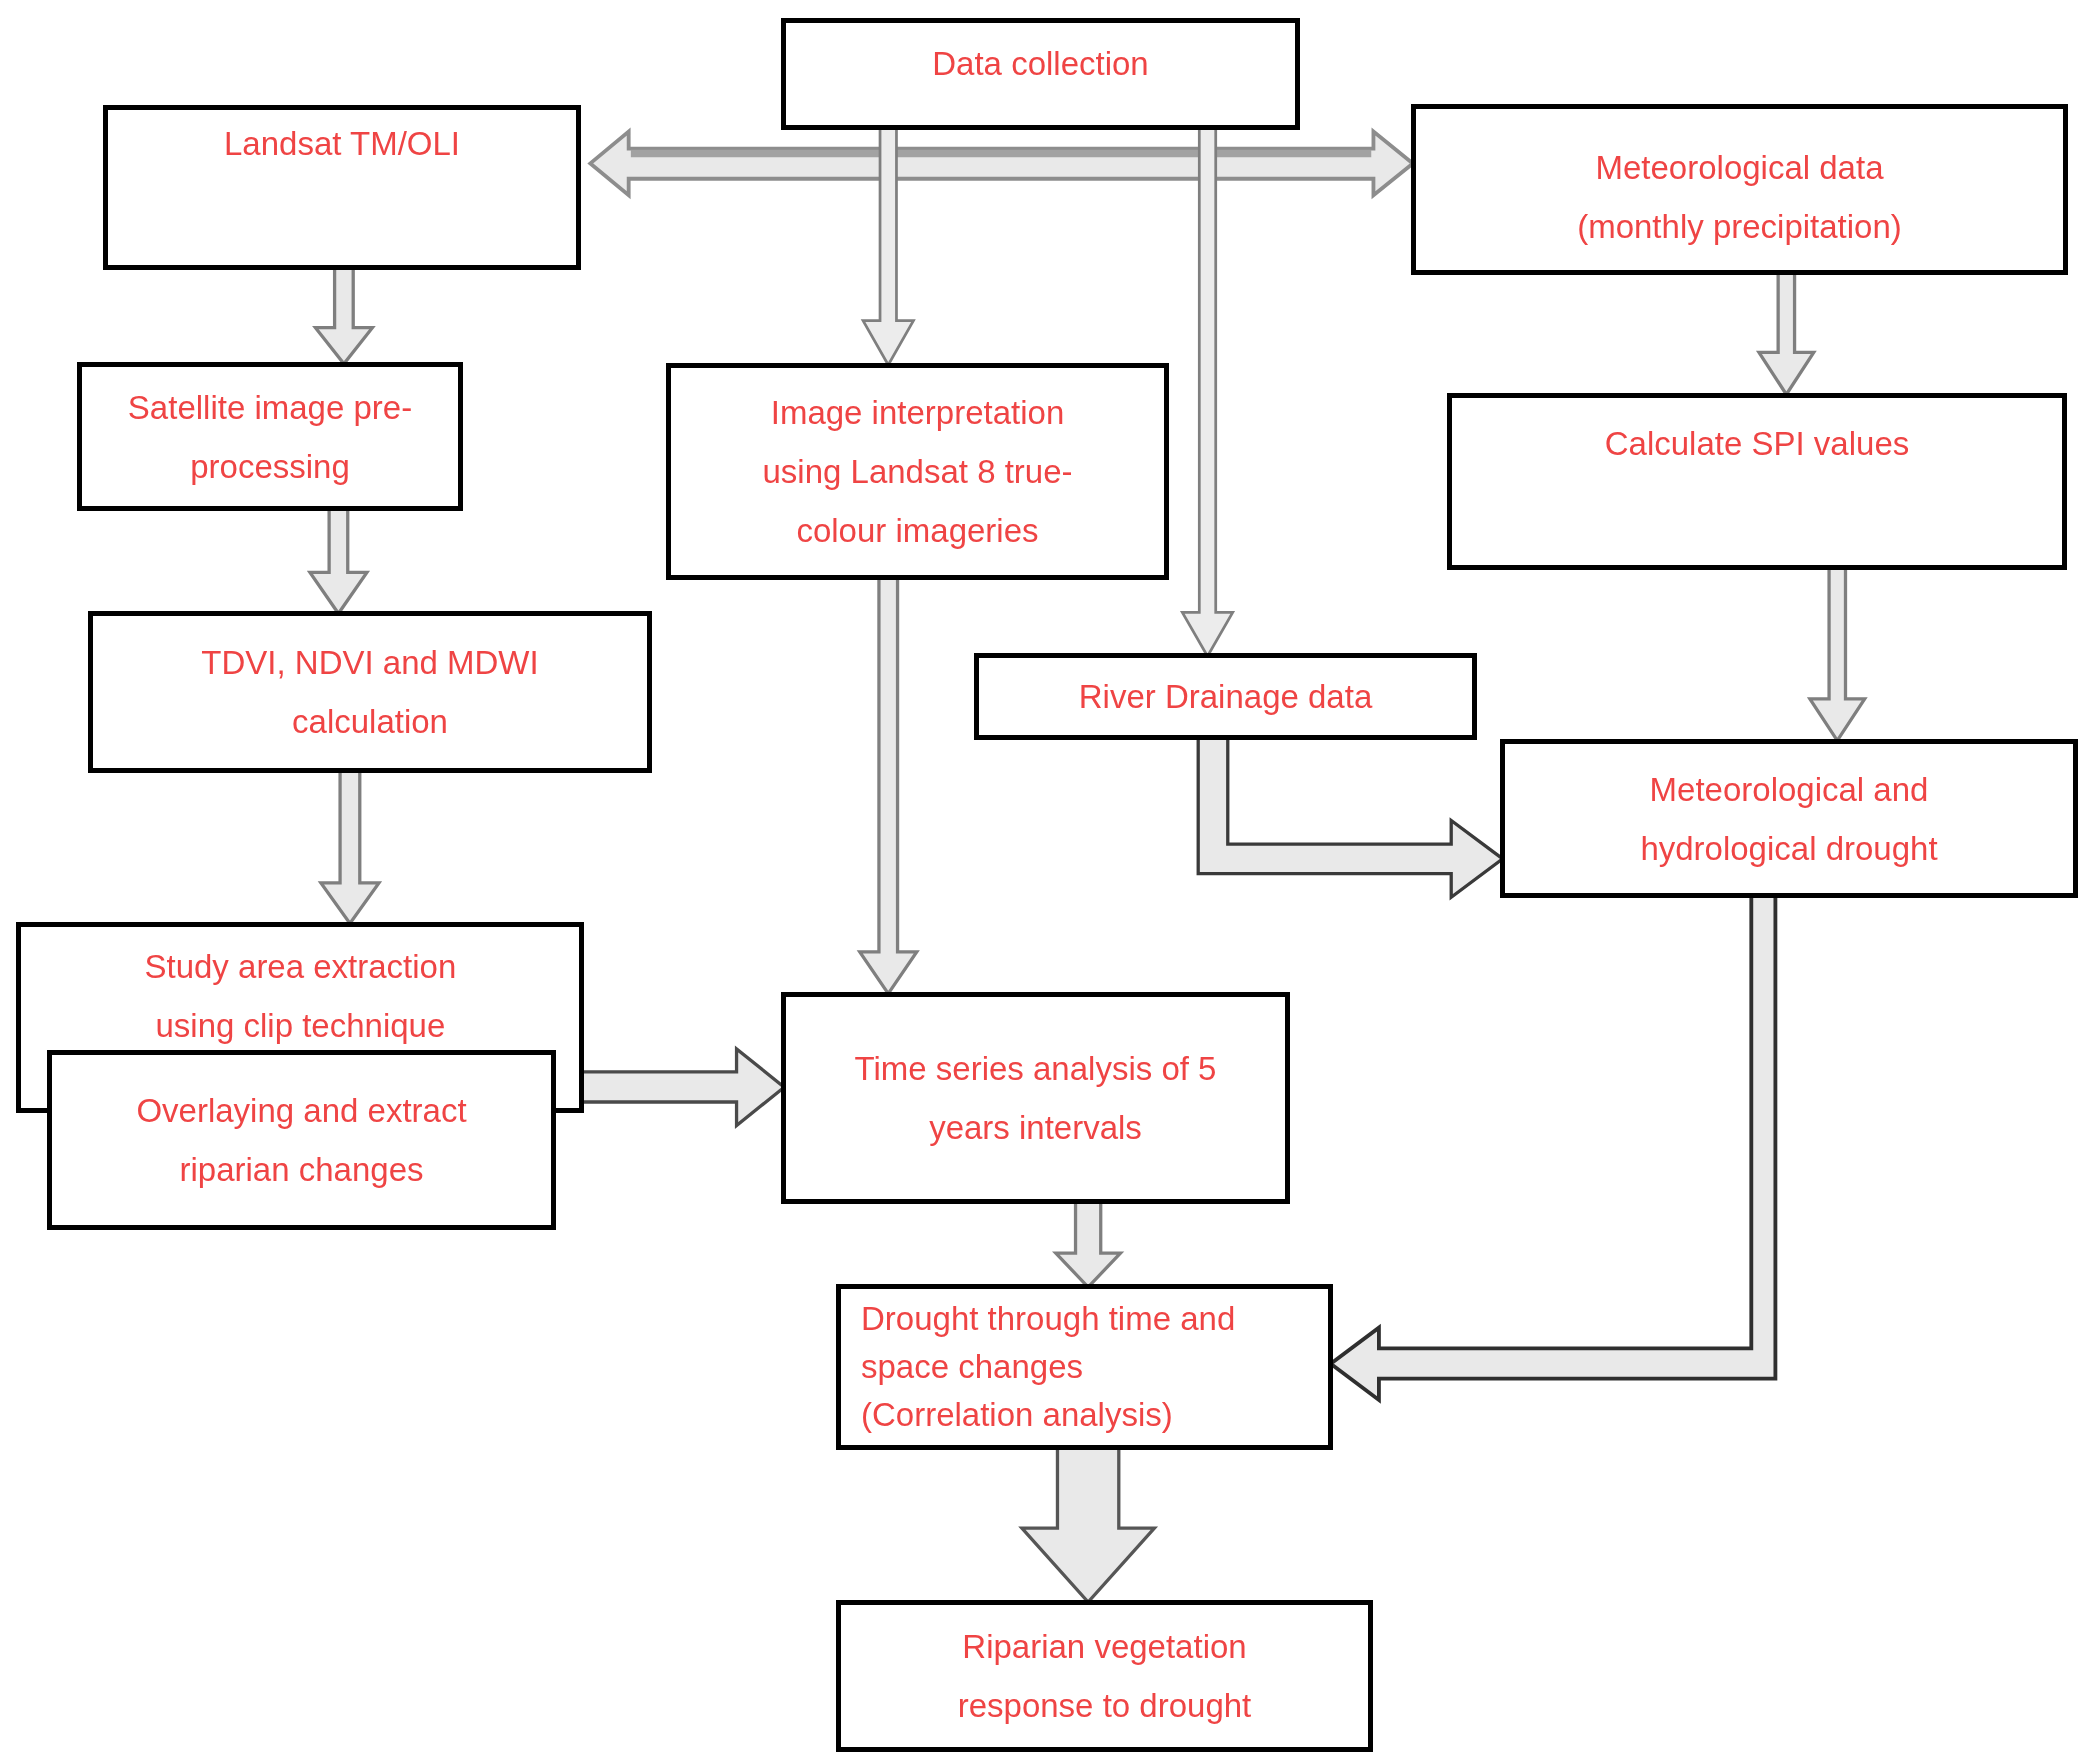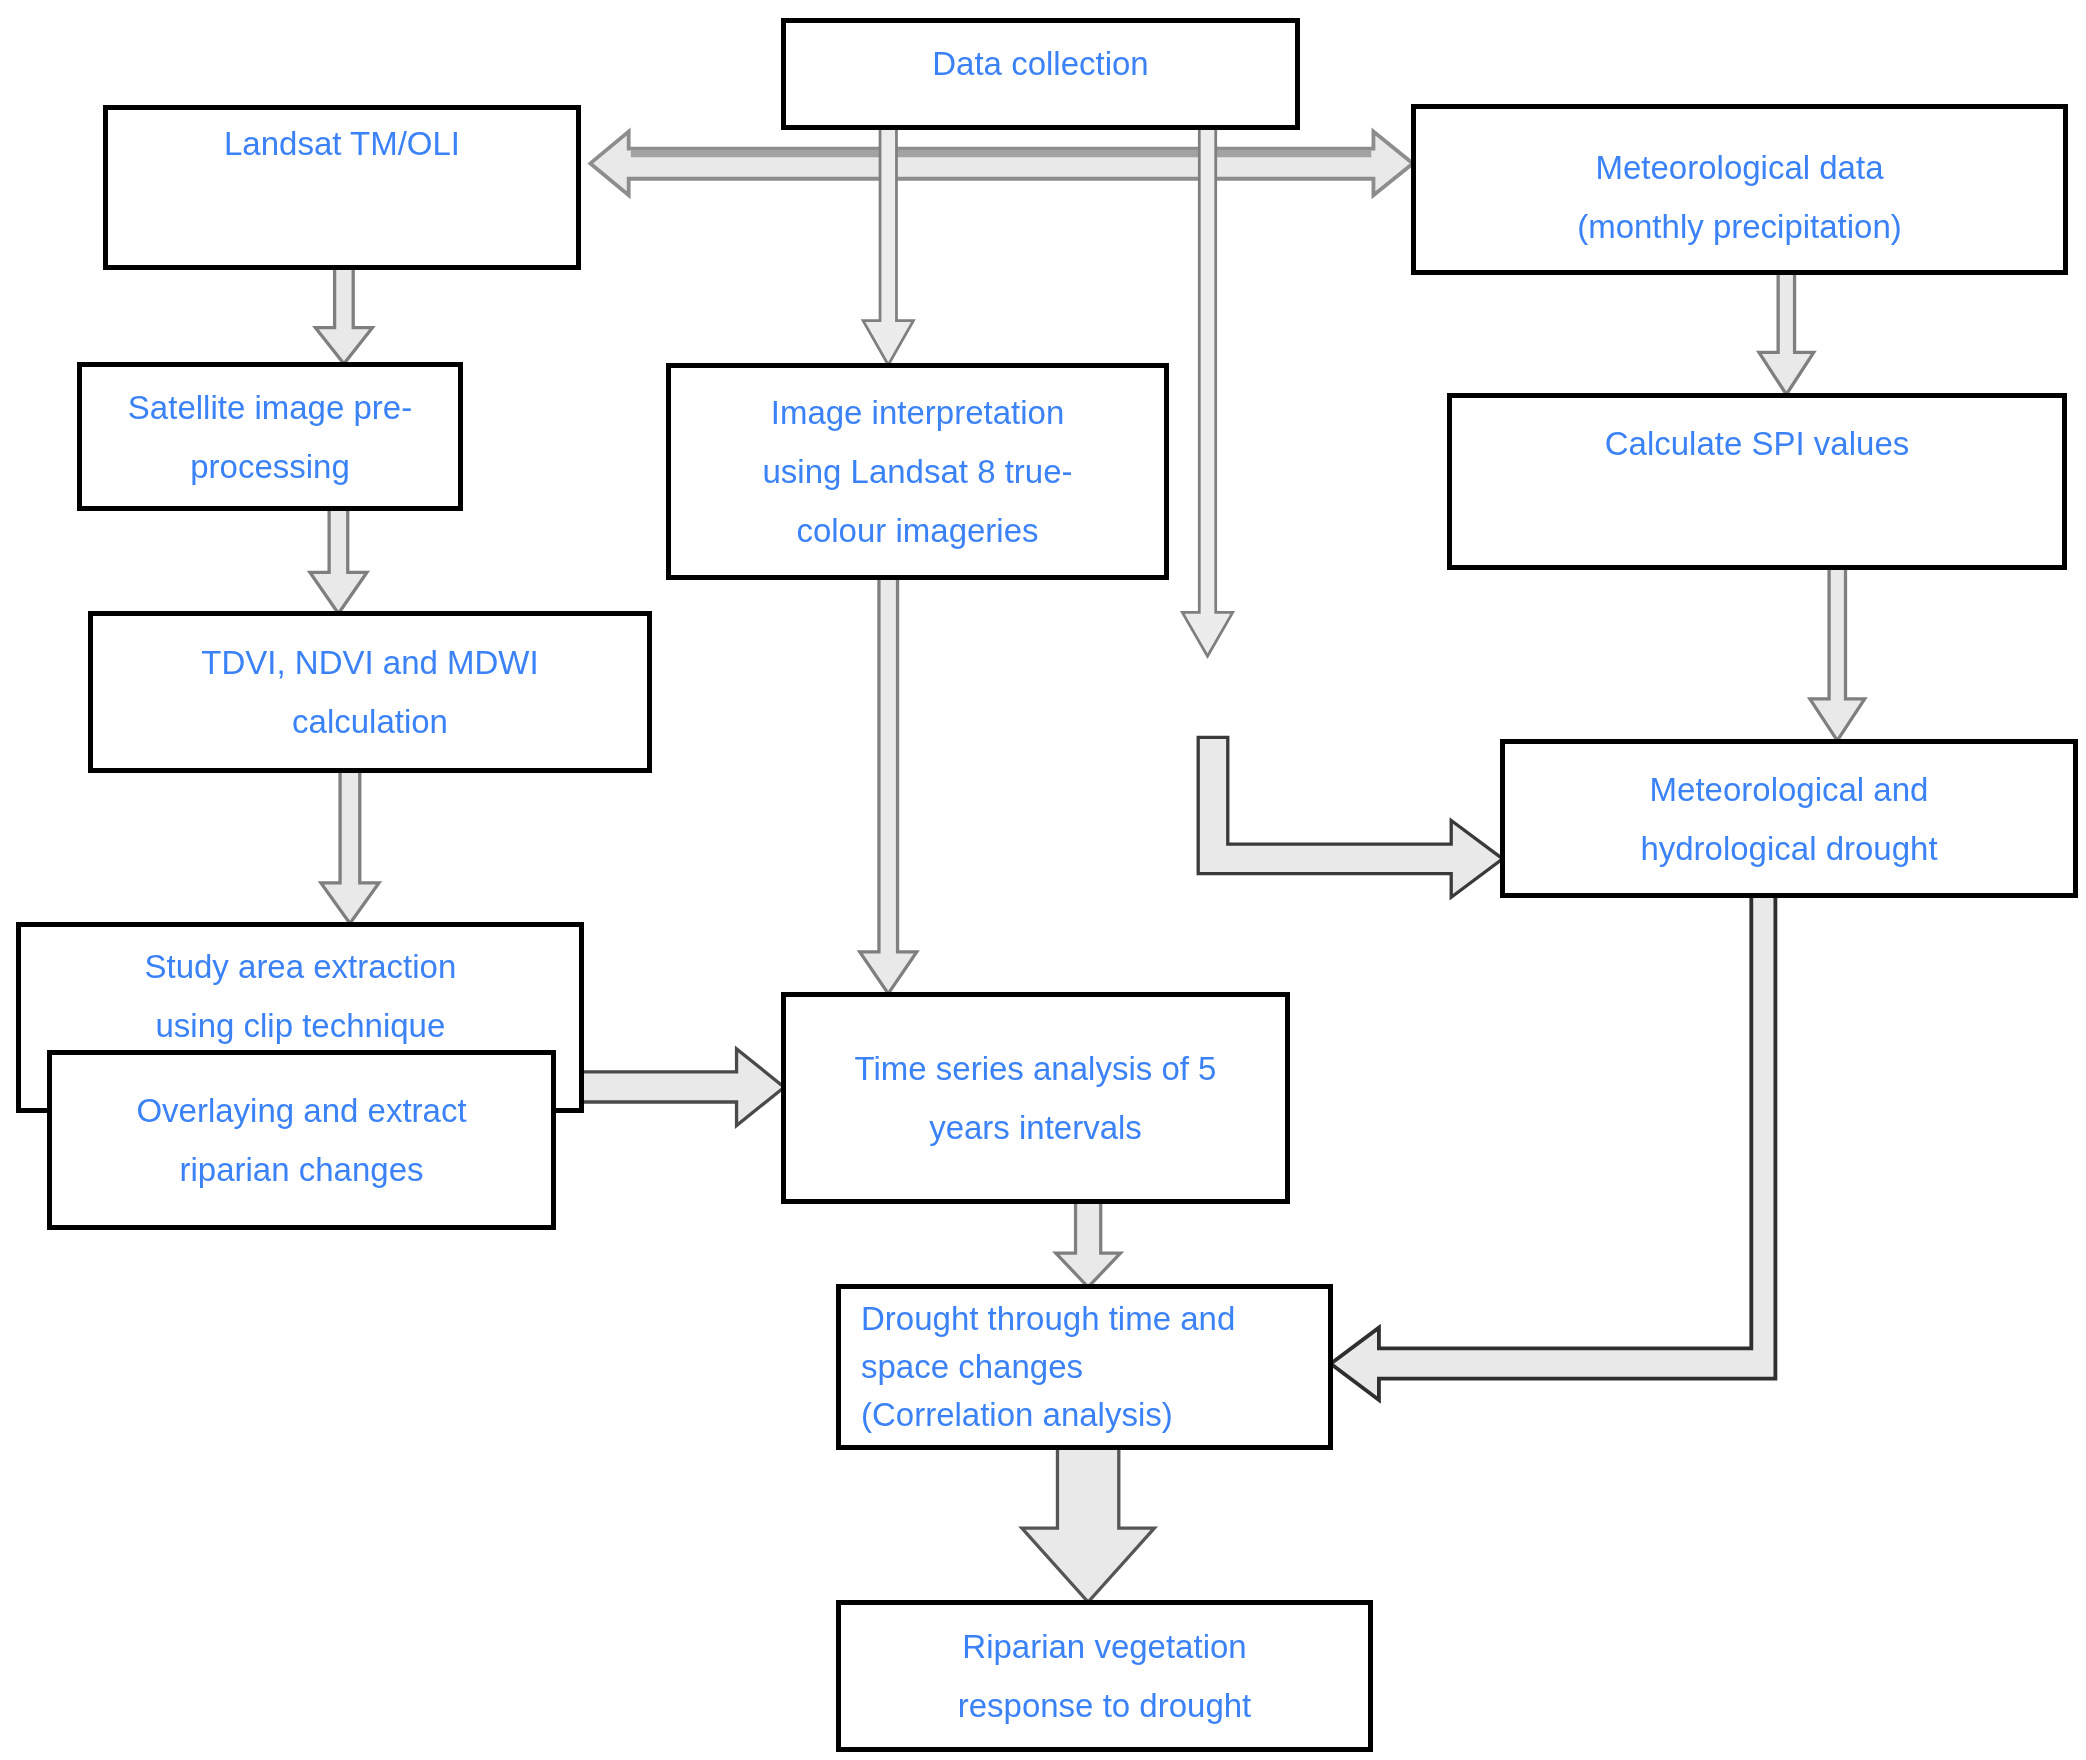--- a/index.html
+++ b/index.html
@@ -15,21 +15,21 @@
     position:absolute;
     background:#ffffff;
     border:5px solid #000000;
     box-sizing:border-box;
     display:flex;
     align-items:center;
     justify-content:center;
     text-align:center;
     font-size:33px;
     line-height:59px;
-    color:#3b82f6;
+    color:#ef4444;
   }
   .label{display:block;max-width:378px;}
 
   
   .n-dc       {left:781px; top:17.5px;   width:519px;  height:112px; align-items:flex-start; padding-top:11px;}
   .n-landsat  {left:103px;  top:105px;  width:478px;  height:165px; align-items:flex-start; padding-top:4px;}
   .n-met      {left:1411px; top:104px;  width:657px; height:171px; align-items:flex-start; padding-top:29px;}
   .n-sat      {left:77px;  top:362px;  width:386px;  height:149px;}
   .n-interp   {left:666px; top:363px;  width:503px;  height:217px;}
   .n-spi      {left:1447px; top:393px;  width:620px; height:177px; align-items:flex-start; padding-top:16.4px;}
@@ -111,20 +111,23 @@
   </div>
 
   <div class="node n-tdvi">
     <span class="label">TDVI, NDVI and MDWI calculation</span>
   </div>
 
   <div class="node n-spi">
     <span class="label">Calculate SPI values</span>
   </div>
 
+  <div class="node n-river">
+    <span class="label">River Drainage data</span>
+  </div>
 
   <div class="node n-methydro">
     <span class="label">Meteorological and hydrological drought</span>
   </div>
 
   <div class="node n-study">
     <span class="label">Study area extraction using clip technique</span>
   </div>
 
   <div class="node n-overlay">

